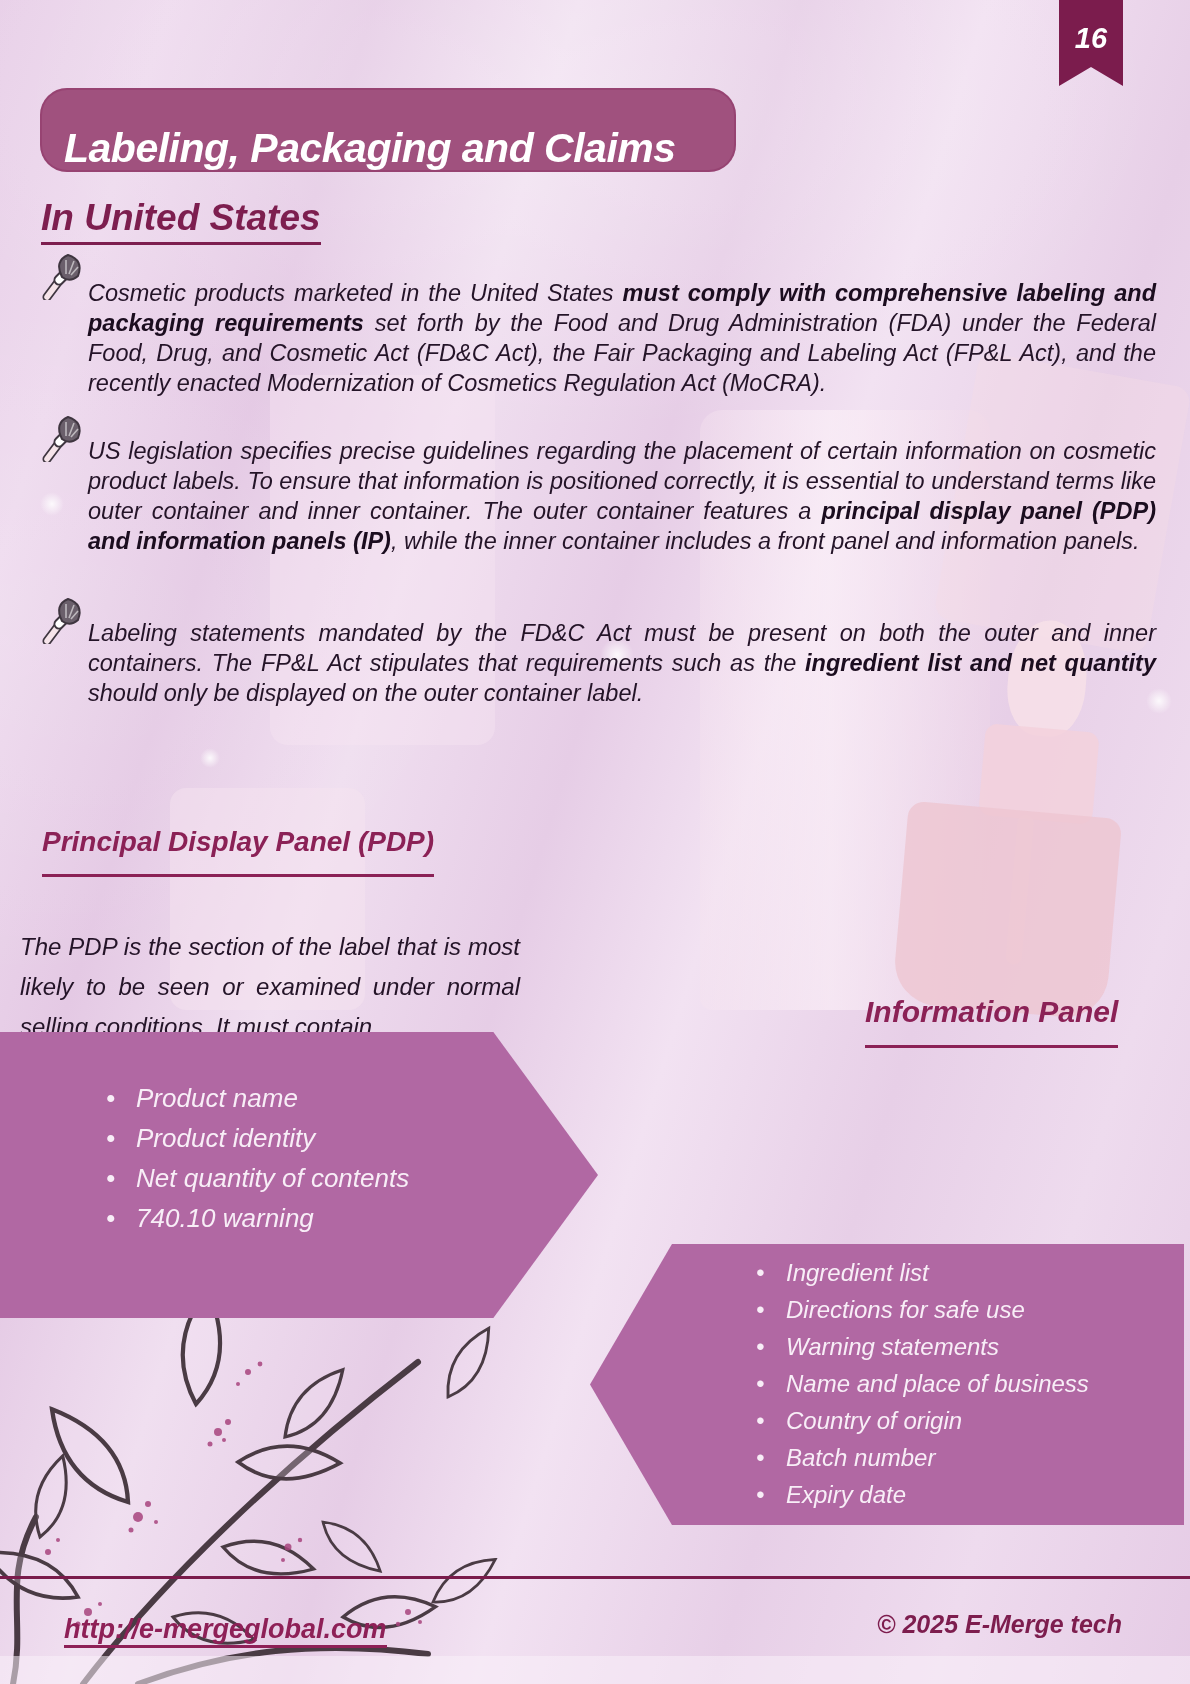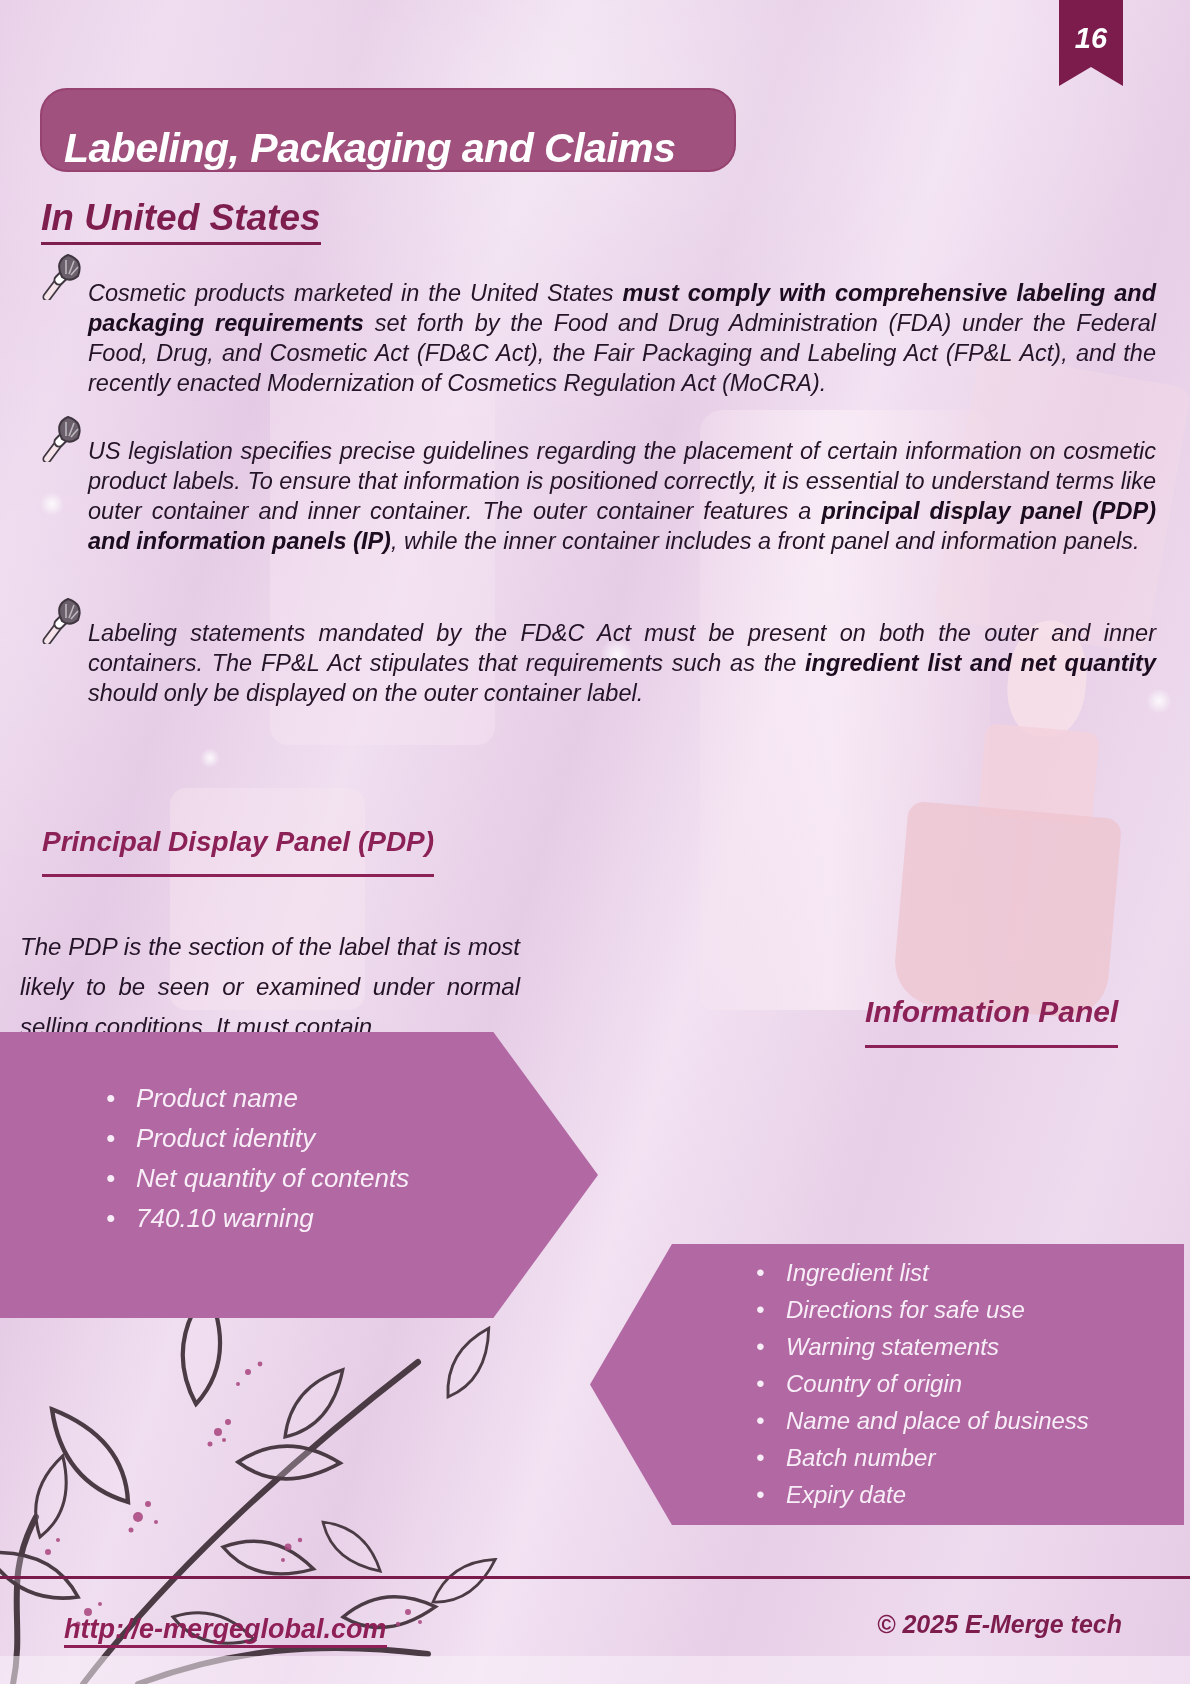--- a/index.html
+++ b/index.html
@@ -201,22 +201,22 @@
 
     <h3 class="info-heading">
       <span>Information Panel</span>
     </h3>
 
     <div class="arrow-box arrow-right-box">
       <ul>
         <li>Ingredient list</li>
         <li>Directions for safe use</li>
         <li>Warning statements</li>
+        <li>Name and place of business</li>
         <li>Country of origin</li>
-        <li>Name and place of business</li>
         <li>Batch number</li>
         <li>Expiry date</li>
       </ul>
     </div>
 
     <div class="footer-line"></div>
     <a class="footer-url" href="#">http://e-mergeglobal.com</a>
     <div class="footer-copy">© 2025 E-Merge tech</div>
     <div class="bottom-band"></div>
 

